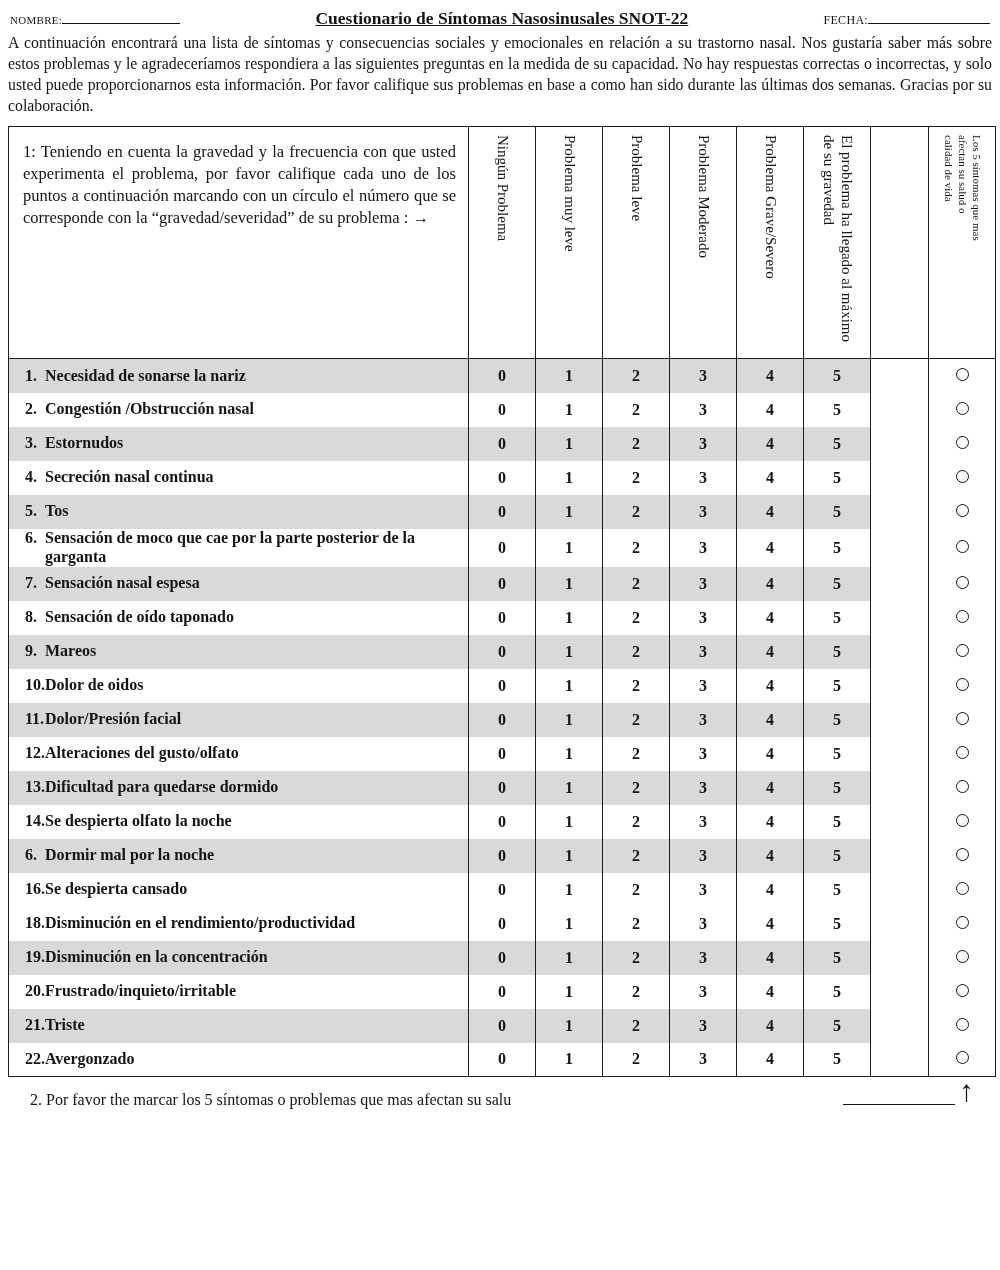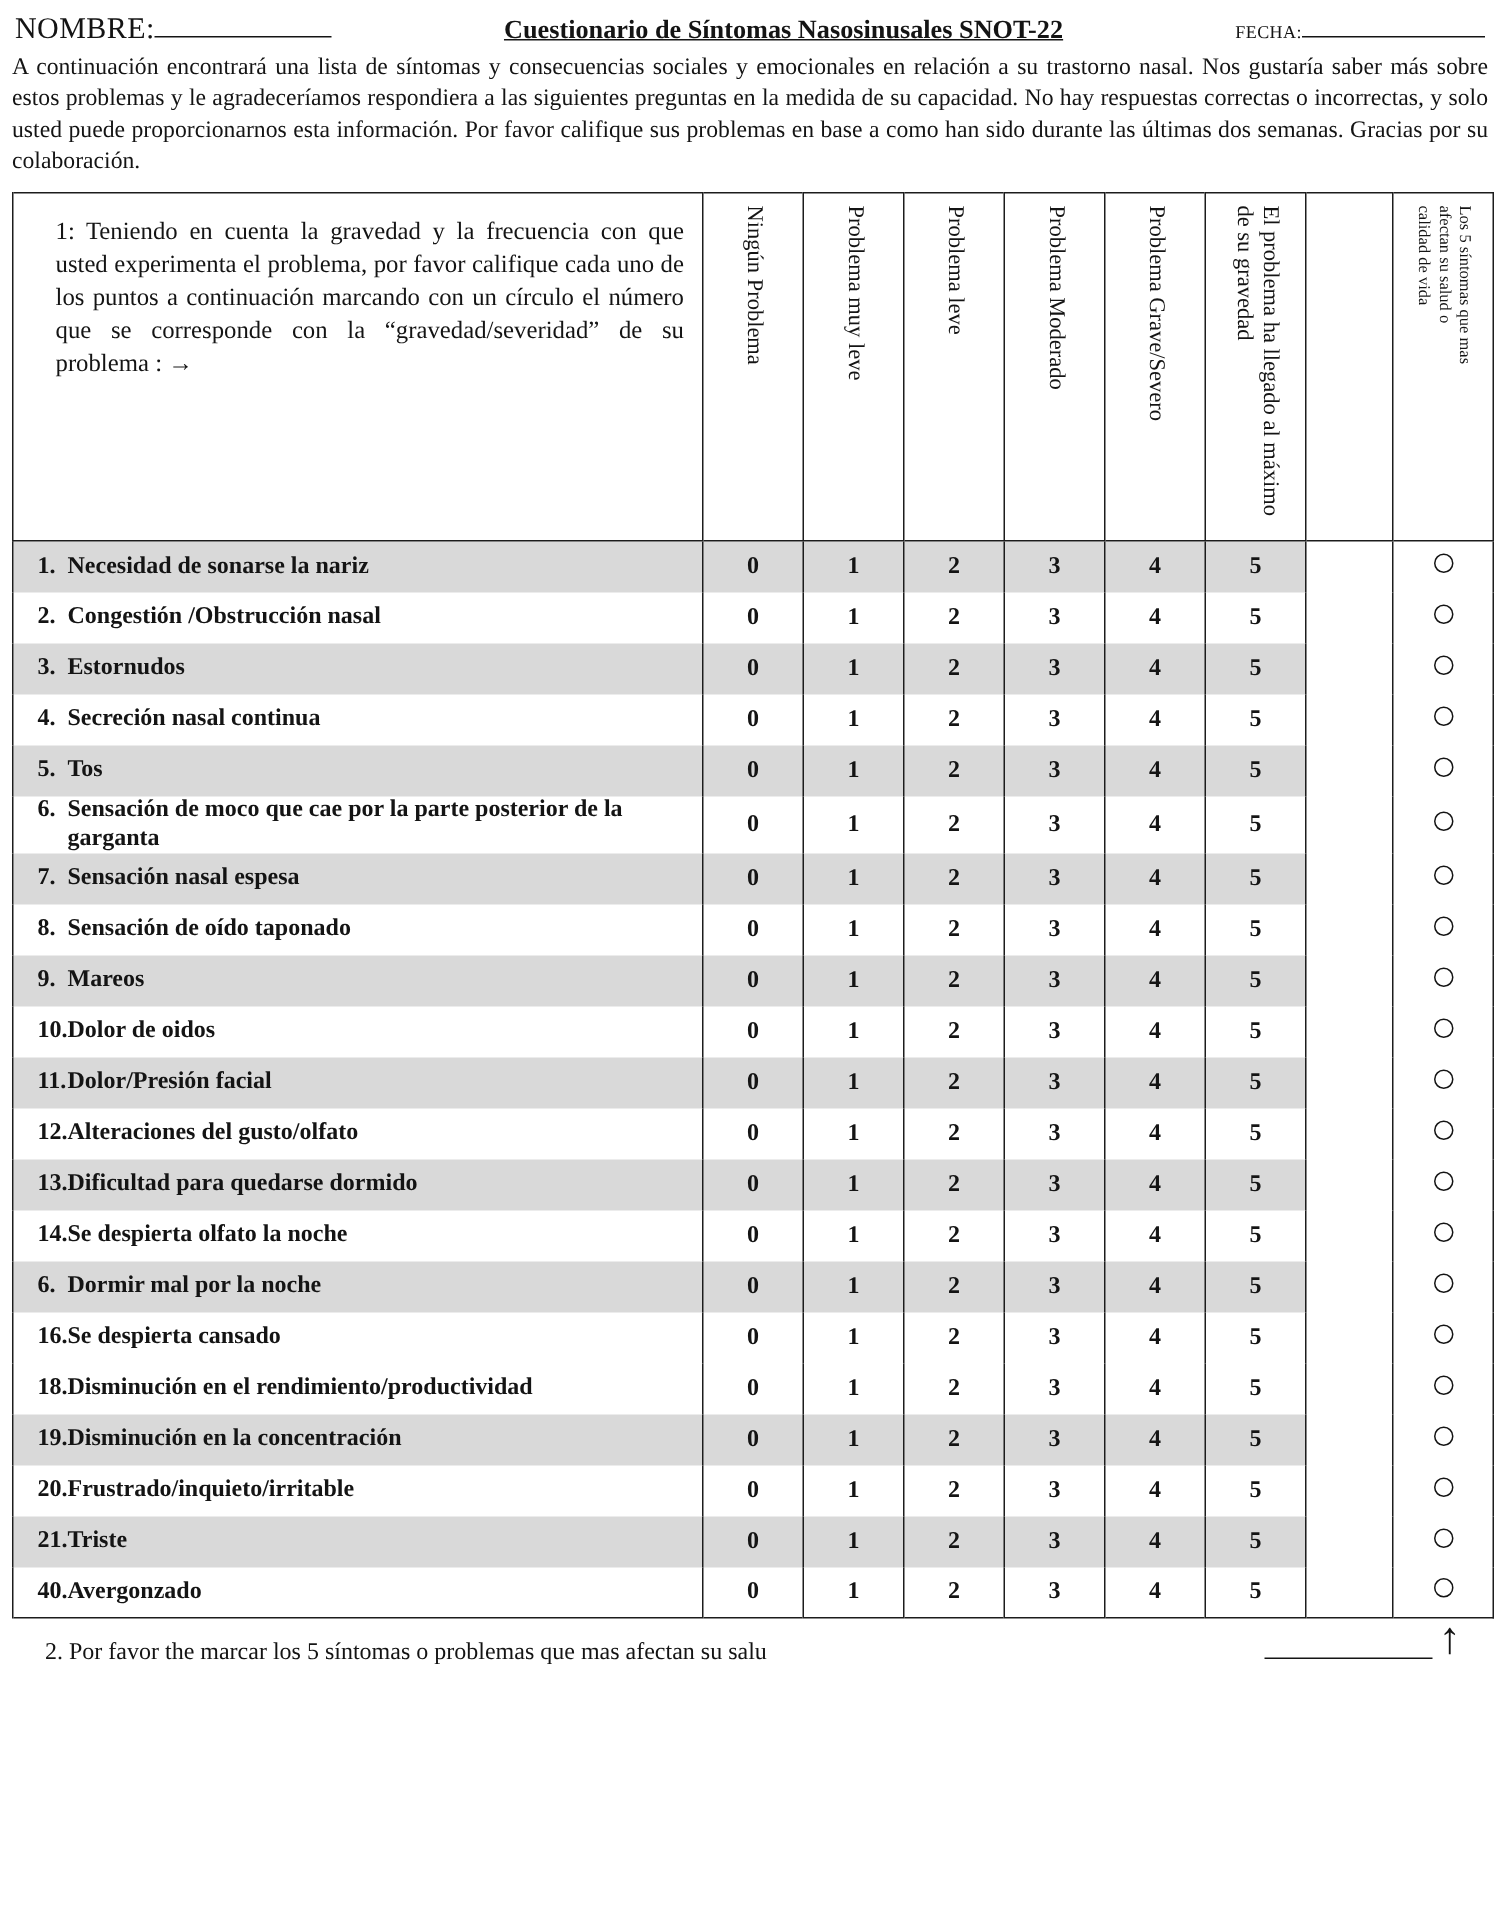--- a/index.html
+++ b/index.html
@@ -8,37 +8,37 @@
     width:1000px; height:1270px;
     font-family:"Liberation Serif", serif;
     color:#141414;
     position:relative;
     overflow:hidden;
   }
   .page { padding:6px 8px 0 8px; }
 
   
   .topbar { display:flex; justify-content:space-between; align-items:baseline; padding:2px 2px 0 2px; }
-  .name-label { font-size:20px; letter-spacing:.3px; }
+  .name-label { font-size:11px; letter-spacing:.3px; }
   .blank-line { display:inline-block; border-bottom:1px solid #141414; height:13px; vertical-align:baseline; }
   .name-line { width:118px; }
   .date-line { width:122px; }
   .doc-title { font-size:17.5px; font-weight:bold; text-decoration:underline; }
   .date-label { font-size:12px; letter-spacing:.3px; }
 
   
   .intro { margin-top:4px; font-size:15.8px; line-height:1.32; text-align:justify; }
 
   
   table { border-collapse:collapse; table-layout:fixed; width:987px; margin-top:10px;
           border:1.6px solid #1c1c1c; }
   th, td { border-left:1.6px solid #1c1c1c; }
   thead th { border-bottom:1.6px solid #1c1c1c; vertical-align:top; font-weight:normal; }
   thead tr { height:232px; }
-  .instr-cell { text-align:justify; font-size:16.5px; line-height:1.33; padding:14px 12px 0 28px; vertical-align:top; }
+  .instr-cell { text-align:justify; font-size:16.5px; line-height:1.33; padding:14px 12px 0 14px; vertical-align:top; }
   .vcell { text-align:center; padding-top:8px; }
   .vtext { display:inline-block; writing-mode:vertical-rl; font-size:15px; line-height:1.18;
            max-height:218px; text-align:left; }
   .vtext.small { font-size:11px; max-height:112px; line-height:1.25; }
 
   tbody tr { height:34px; }
   tbody td { vertical-align:middle; }
   .shade .label-cell, .shade .score-cell { background:#d9d9d9; }
   .label-cell { font-weight:bold; font-size:16px; line-height:1.18; }
   .rownum { display:inline-block; width:36px; padding-left:16px; vertical-align:top; }
@@ -309,21 +309,21 @@
           <td class="score-cell">0</td>
           <td class="score-cell">1</td>
           <td class="score-cell">2</td>
           <td class="score-cell">3</td>
           <td class="score-cell">4</td>
           <td class="score-cell">5</td>
           <td class="blank-cell"></td>
           <td class="circle-cell"><span class="circle"></span></td>
         </tr>
         <tr>
-          <td class="label-cell"><span class="rownum">40.</span><span class="rowlabel">Avergonzado</span></td>
+          <td class="label-cell"><span class="rownum">22.</span><span class="rowlabel">Avergonzado</span></td>
           <td class="score-cell">0</td>
           <td class="score-cell">1</td>
           <td class="score-cell">2</td>
           <td class="score-cell">3</td>
           <td class="score-cell">4</td>
           <td class="score-cell">5</td>
           <td class="blank-cell"></td>
           <td class="circle-cell"><span class="circle"></span></td>
         </tr>
       </tbody>

